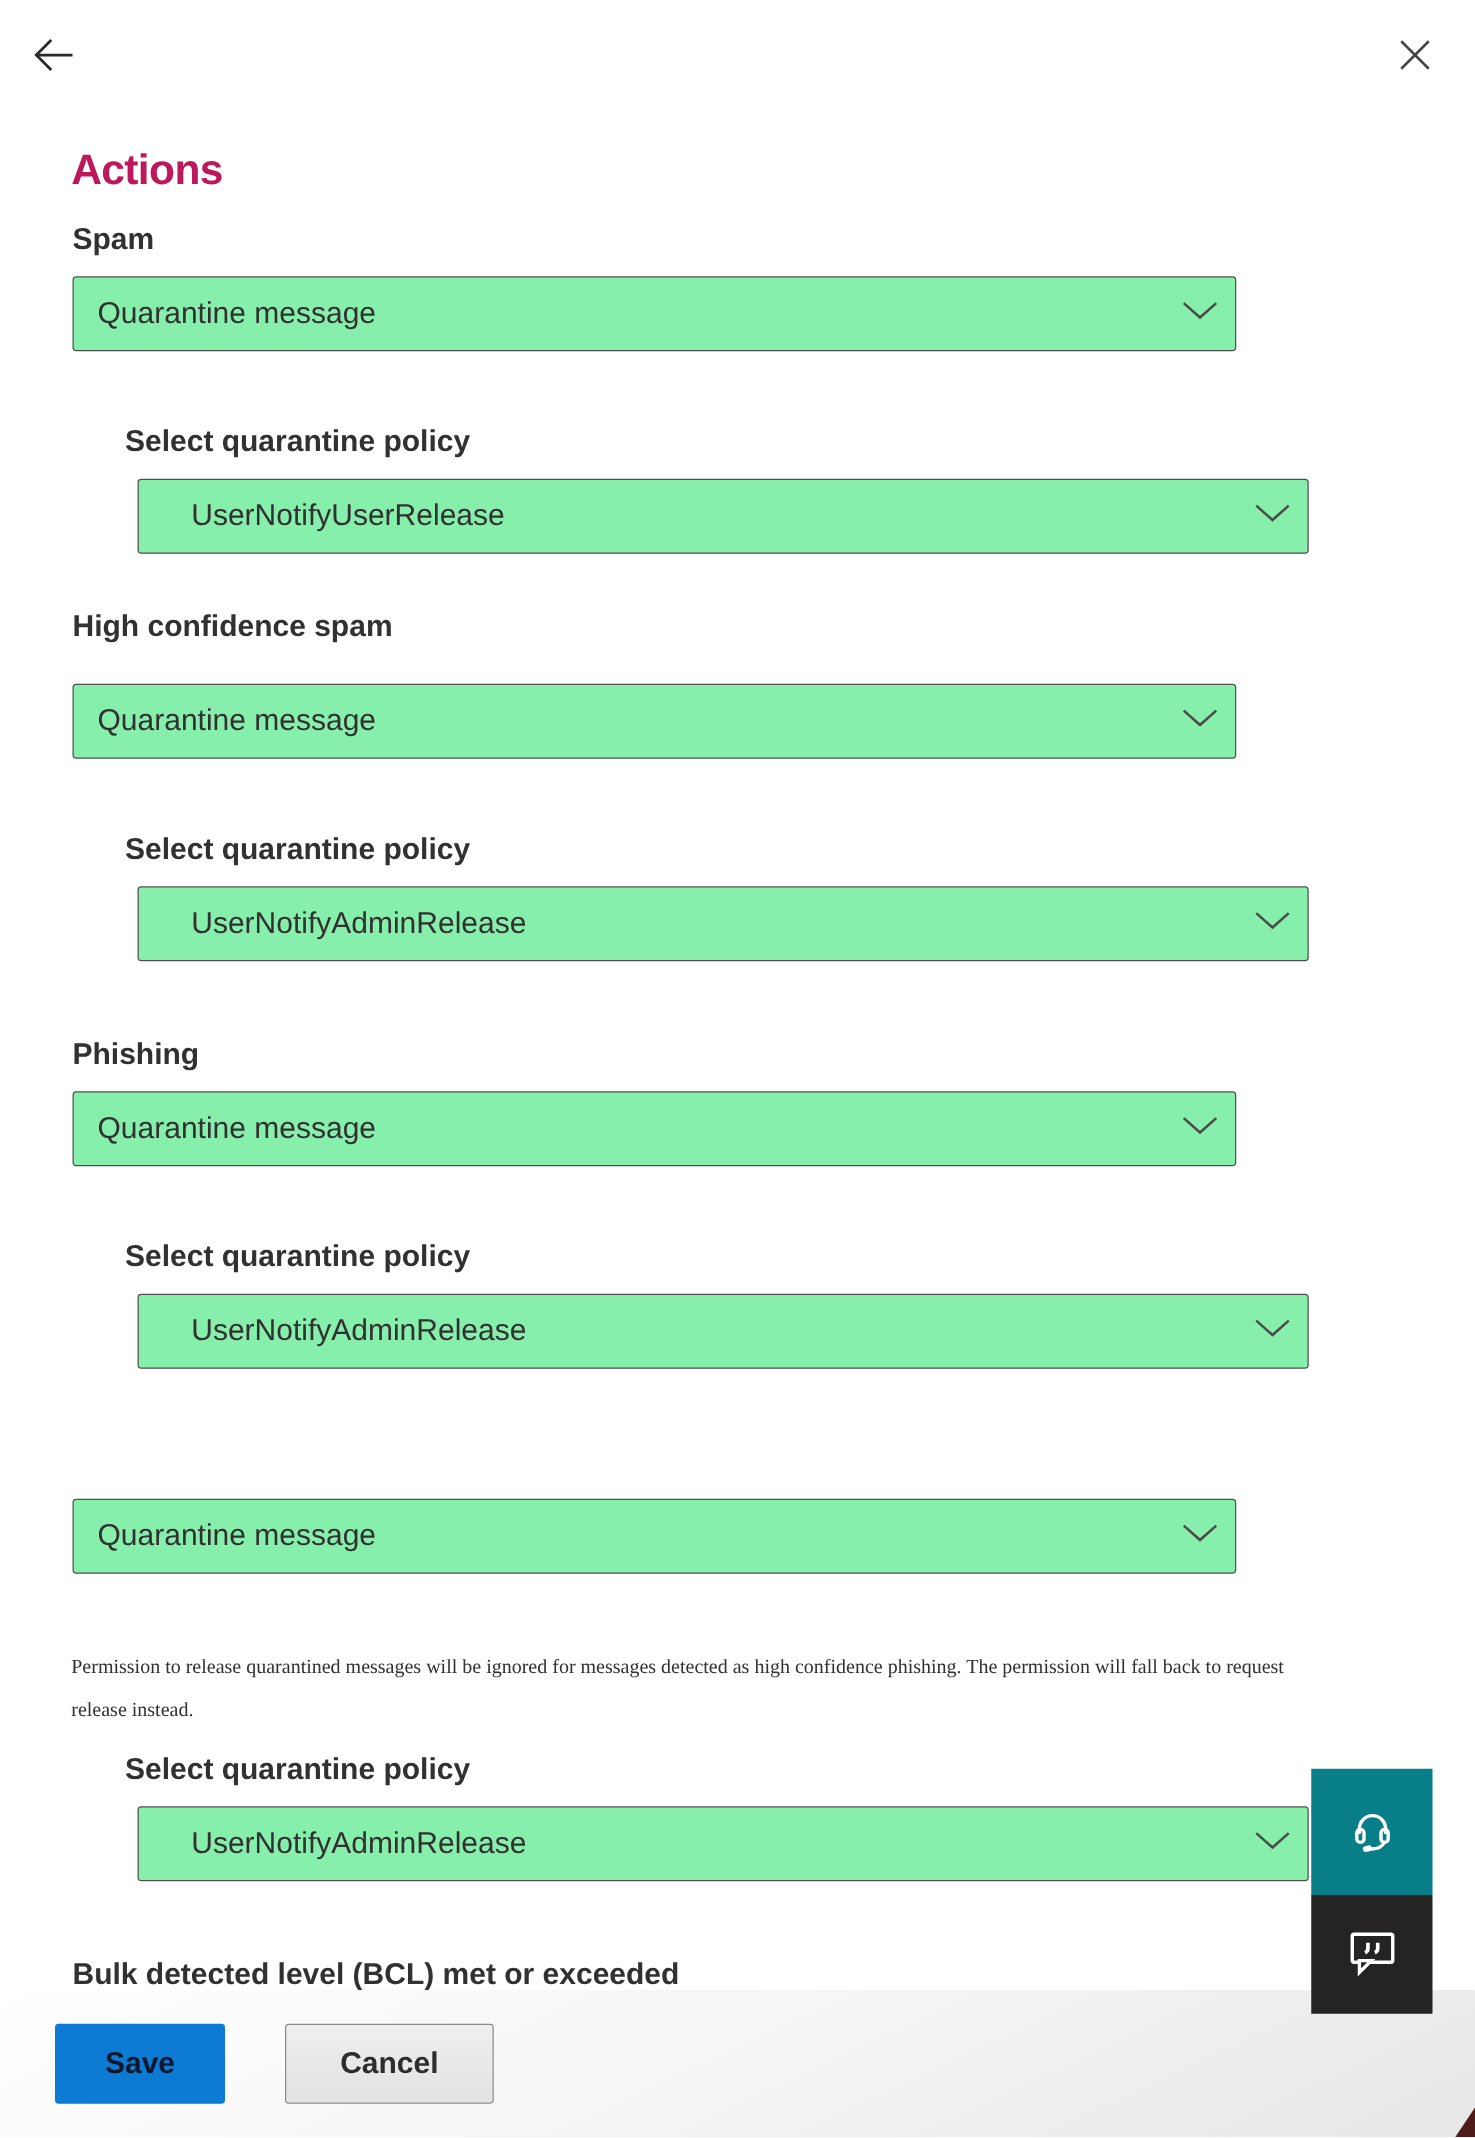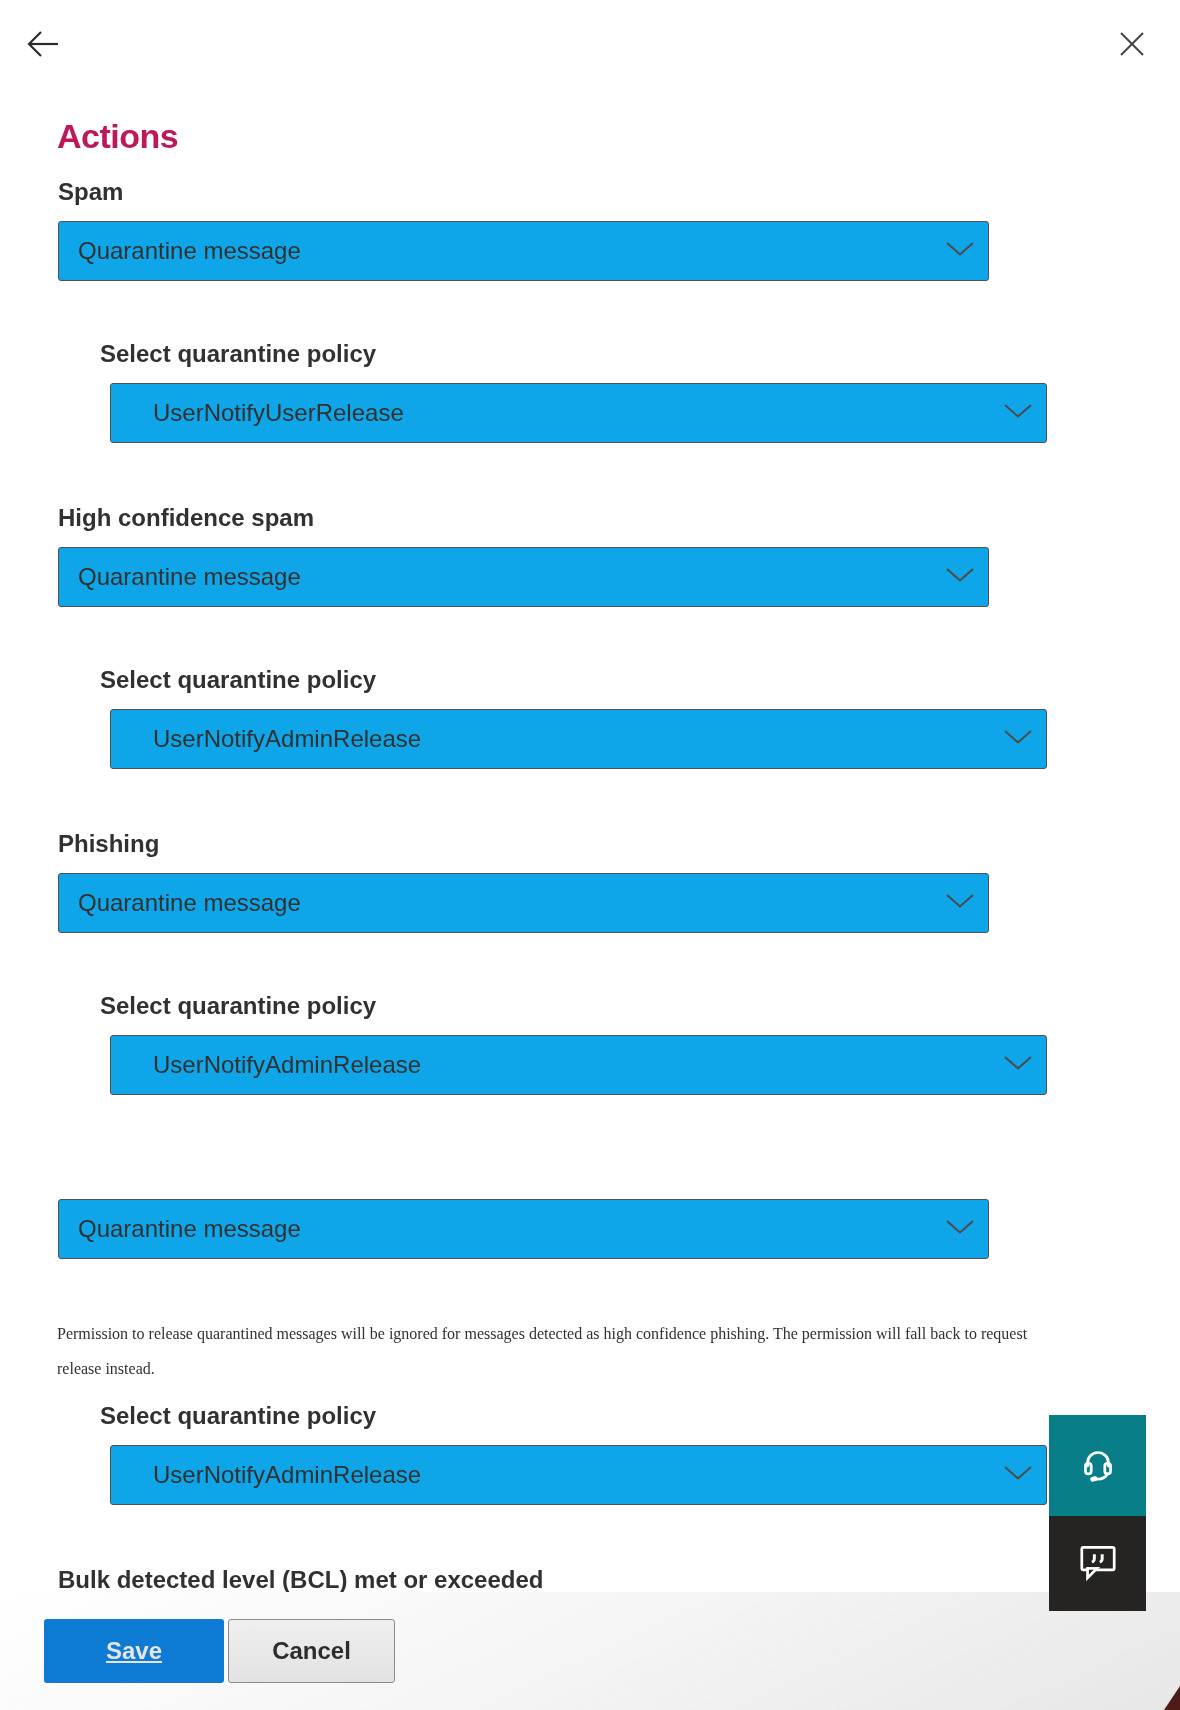--- a/index.html
+++ b/index.html
@@ -25,21 +25,21 @@
   }
 
   
   .fg-label{
     position:absolute;font-size:24px;font-weight:600;color:#323130;line-height:30px;white-space:nowrap;
   }
   .fg-label.main{left:58px;}
   .fg-label.indent{left:100px;}
   .dd{
     position:absolute;height:60px;box-sizing:border-box;
-    background:#0ea5e9;border:1.5px solid #51504e;border-radius:3px;
+    background:#86efac;border:1.5px solid #51504e;border-radius:3px;
     display:flex;align-items:center;padding-left:19px;cursor:pointer;
   }
   .dd.main{left:58px;width:931px;}
   .dd.indent{left:110px;width:937px;padding-left:42px;}
   .dd-value{font-size:24px;color:#323130;white-space:nowrap;}
   .dd-chevron{position:absolute;right:13px;top:50%;transform:translateY(-50%);}
 
   
   .note{
     position:absolute;left:57px;top:1300px;width:1008px;
@@ -57,21 +57,21 @@
   .footer{
     position:absolute;left:0;top:1592px;width:1180px;height:118px;
     background:linear-gradient(155deg,#ffffff 0%,#f6f6f6 45%,#e7e7e7 100%);
     z-index:2;
   }
   .btn{
     position:absolute;box-sizing:border-box;border-radius:3px;
     font-family:"Liberation Sans", sans-serif;font-size:24px;font-weight:600;
     display:flex;align-items:center;justify-content:center;cursor:pointer;
   }
-  .save-btn{left:44px;top:27px;width:180px;height:64px;background:#0d7ad4;border:none;color:#e5e5e5;text-decoration:underline;}
+  .save-btn{left:44px;top:27px;width:136px;height:64px;background:#0d7ad4;border:none;color:#0f172a;}
   .cancel-btn{left:228px;top:27px;width:167px;height:64px;
     background:linear-gradient(#efefef,#e2e2e2);border:1.5px solid #8c8b8a;color:#2e2d2c;}
 
   
   .side-btn{
     position:absolute;left:1049px;width:97px;border:none;padding:0;margin:0;cursor:pointer;
     display:flex;align-items:center;justify-content:center;z-index:3;
   }
   .help-btn{top:1415px;height:101px;background:#087e88;}
   .feedback-btn{top:1516px;height:95px;background:#252423;}
@@ -124,21 +124,21 @@
   <div class="fg-label indent" style="top:339px">Select quarantine policy</div>
   <div class="dd indent" style="top:383px">
     <span class="dd-value">UserNotifyUserRelease</span>
     <span class="dd-chevron">
       <svg width="30" height="16" viewBox="0 0 30 16">
           <polyline points="2,2 15,13.5 28,2" fill="none" stroke="#4c4a48" stroke-width="2"></polyline>
         </svg>
     </span>
   </div>
 
-  <div class="fg-label main" style="top:503px">High confidence spam</div>
+  <div class="fg-label main" style="top:487px">High confidence spam</div>
   <div class="dd main" style="top:547px">
     <span class="dd-value">Quarantine message</span>
     <span class="dd-chevron">
       <svg width="30" height="16" viewBox="0 0 30 16">
           <polyline points="2,2 15,13.5 28,2" fill="none" stroke="#4c4a48" stroke-width="2"></polyline>
         </svg>
     </span>
   </div>
 
   <div class="fg-label indent" style="top:665px">Select quarantine policy</div>

